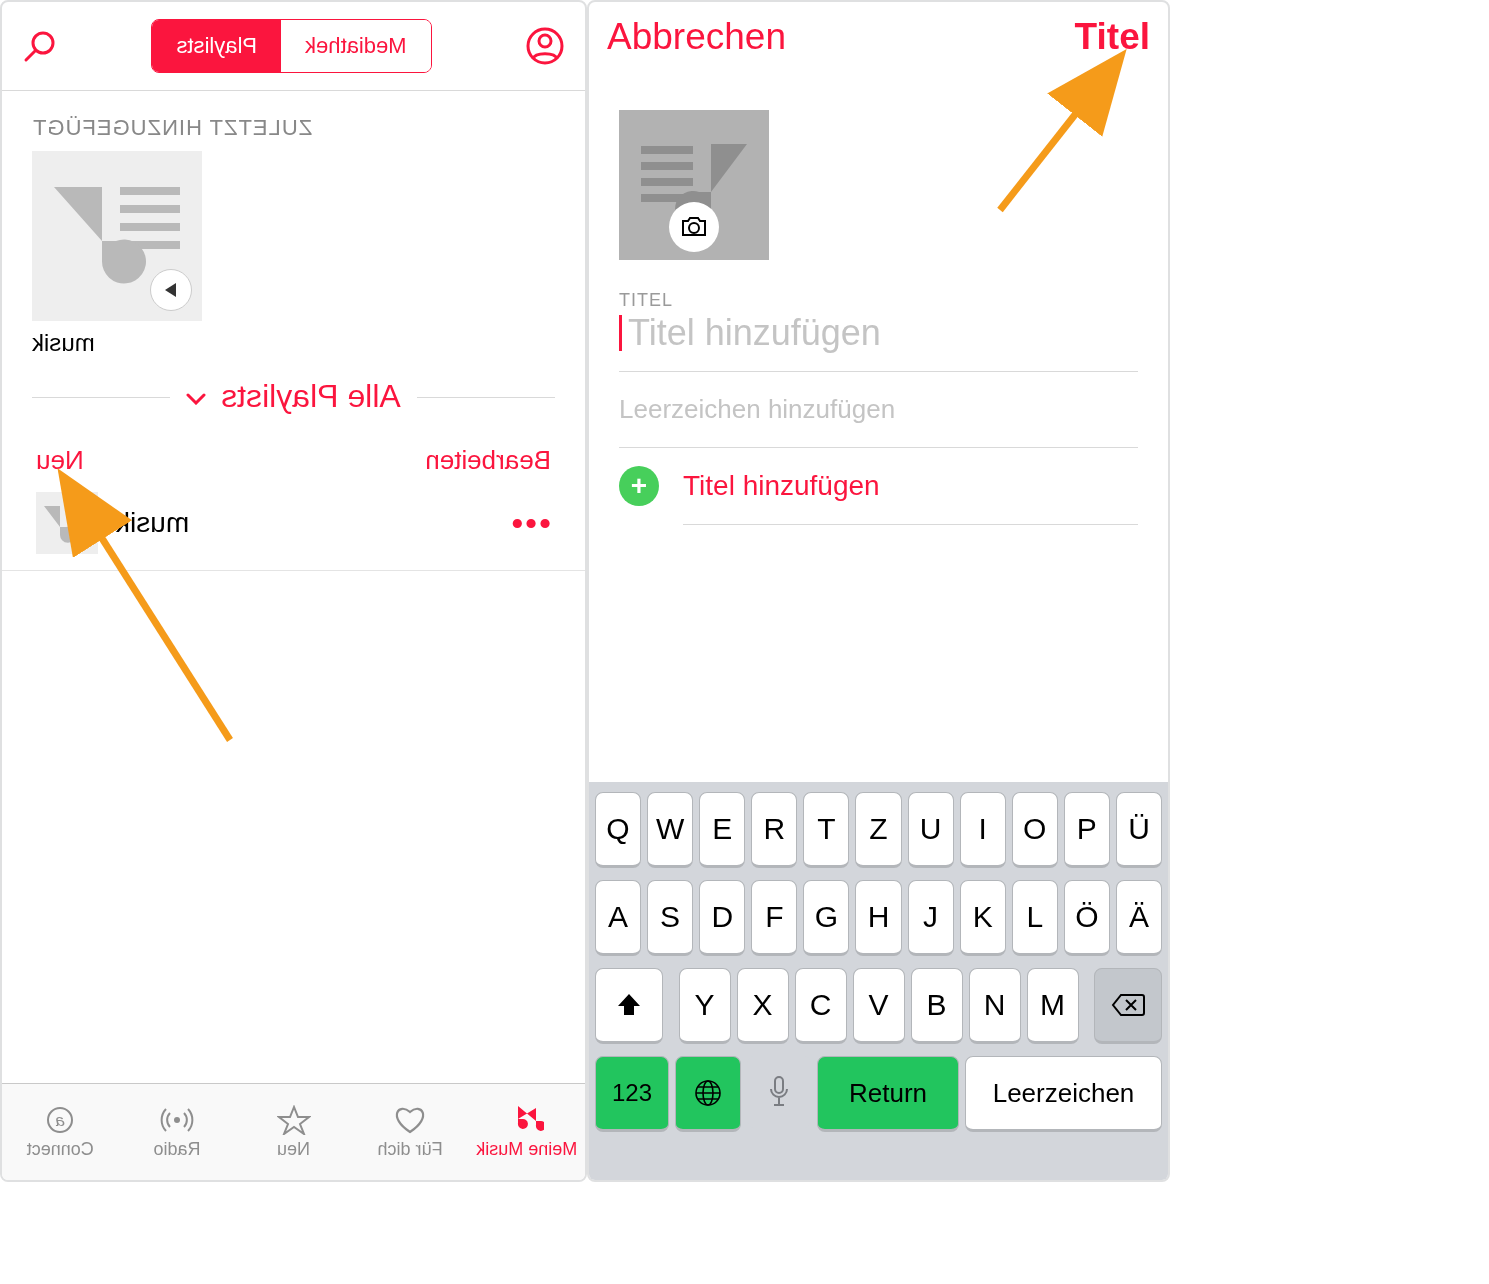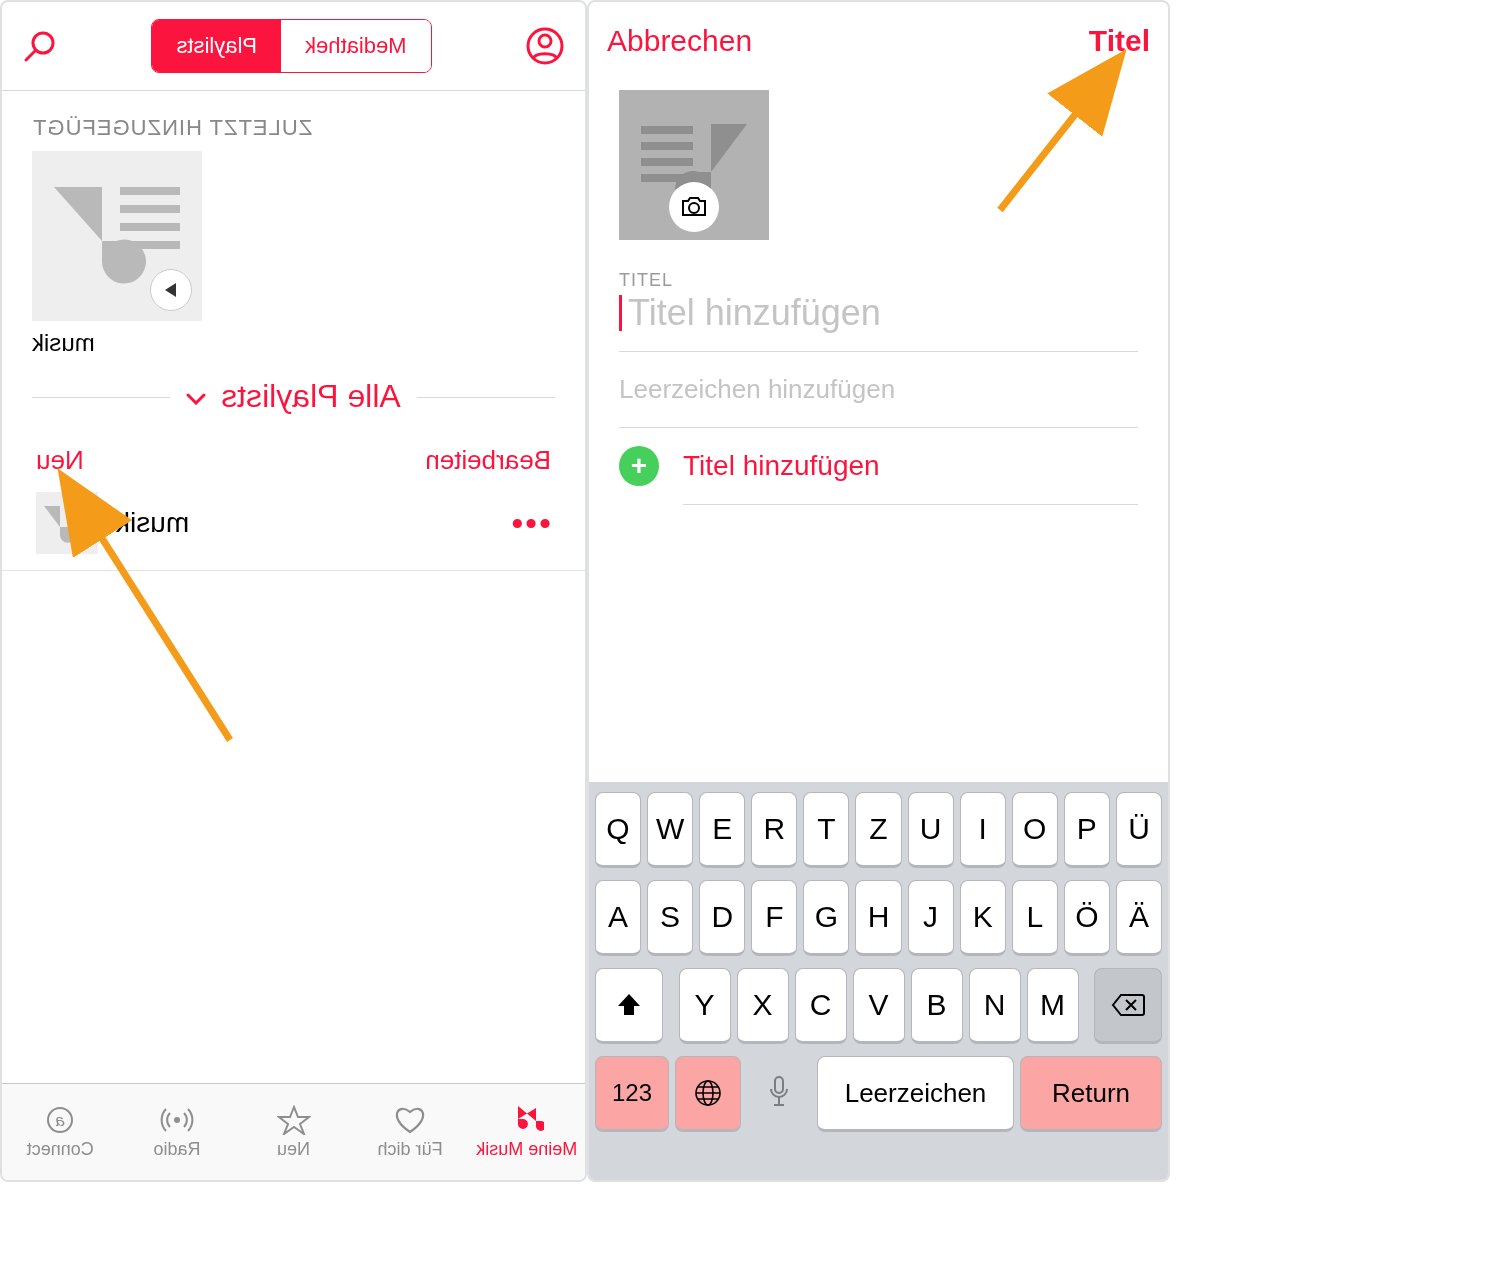--- a/index.html
+++ b/index.html
@@ -20,35 +20,35 @@
   .divLbl{display:flex;align-items:center;justify-content:center;color:#fb153e;font-size:32px;position:relative;top:-20px;}
   .divLbl span.bg{background:#fff;padding:0 16px;}
   .rowActs{display:flex;justify-content:space-between;padding:10px 34px 0 34px;color:#fb153e;font-size:26px;}
   .plRow{display:flex;align-items:center;justify-content:flex-end;padding:16px 34px 16px 34px;border-bottom:1px solid #e4e4e4;}
   .plThumb{width:62px;height:62px;background:#eeeeee;margin-left:18px;}
   .dots{color:#fb153e;font-size:34px;letter-spacing:2px;padding-right:0;}
   .tabbar{position:absolute;bottom:0;left:0;right:0;height:96px;border-top:1px solid #c9c9c9;background:#f9f9f9;display:flex;}
   .tab{flex:1;display:flex;flex-direction:column;align-items:center;justify-content:center;color:#8e8e8e;font-size:18px;gap:4px;}
   .tab.act{color:#fb153e;}
   
-  .navR{height:70px;display:flex;align-items:center;justify-content:space-between;padding:4px 18px;font-size:30px;color:#fb153e;}
+  .navR{height:70px;display:flex;align-items:flex-start;justify-content:space-between;padding:14px 18px;font-size:37px;color:#fb153e;}
   .navR .done{font-weight:700;}
   .editHead{display:flex;padding:10px 30px 20px 30px;gap:30px;align-items:flex-start;flex-direction:column;}
   .art{width:150px;height:150px;background:#b2b2b2;position:relative;flex:none;}
   .camCirc{position:absolute;bottom:8px;left:50%;transform:translateX(-50%);width:50px;height:50px;border-radius:50%;background:#fff;display:flex;align-items:center;justify-content:center;color:#000;}
   .titleLbl{font-size:18px;color:#9a9a9a;letter-spacing:1px;margin-bottom:4px;}
   .titleInput{font-size:36px;color:#c4c4c4;border-left:3px solid #fb153e;padding-left:6px;line-height:1;}
   .sep{height:1px;background:#d9d9d9;margin:0 30px;}
   .descIn{font-size:26px;color:#c4c4c4;padding:22px 30px;}
   .addRow{display:flex;align-items:center;gap:24px;padding:18px 30px;color:#fb153e;font-size:28px;}
   .plusCirc{width:40px;height:40px;border-radius:50%;background:#47cf5b;color:#fff;display:flex;align-items:center;justify-content:center;font-size:28px;font-weight:700;}
   .kbd{position:absolute;bottom:0;left:0;right:0;background:#d3d6db;padding:10px 6px 36px 6px;}
   .krow{display:flex;gap:6px;margin-bottom:12px;justify-content:center;}
   .key{background:#fff;border:1px solid #b3b6ba;border-bottom-width:3px;border-radius:8px;height:72px;display:flex;align-items:center;justify-content:center;font-size:30px;}
-  .key.sys{background:#fca5a5;}
+  .key.sys{background:#22c55e;}
   .row1 .key{flex:1;min-width:0;}
   .row2 .key{flex:1;min-width:0;}
   .row3 .key{width:50px;}
   .row3 .spacer{flex:1;}
   .row3 .shift{width:66px;background:#fff;}
   .row3 .bsp{width:66px;background:#c3c7cc;}
   .row4{padding:0 0;}
   .row4 .k123{width:72px;}
   .row4 .kglobe{width:64px;}
   .row4 .kmic{width:64px;background:#d3d6db;border:none;}
@@ -265,22 +265,22 @@
               <line x1="3" y1="15" x2="27" y2="15" stroke="#000" stroke-width="1.6"></line>
               <path d="M5 9 h20 M5 21 h20" stroke="#000" stroke-width="1.6"></path>
             </svg>
         </div>
         <div class="key kmic">
           <svg width="24" height="34" viewBox="0 0 24 34">
               <rect x="8" y="2" width="8" height="16" rx="4" fill="none" stroke="#7a7d82" stroke-width="2"></rect>
               <path d="M4 14 a8 8 0 0 0 16 0 M12 22 v8 M7 30 h10" fill="none" stroke="#7a7d82" stroke-width="2"></path>
             </svg>
         </div>
+        <div class="key sys kret">Return</div>
         <div class="key kspace">Leerzeichen</div>
-        <div class="key sys kret">Return</div>
       </div>
     </div>
   </div>
 
   <svg class="arrow" style="left:0;top:0;" width="1489" height="1284">
     <defs>
       <marker id="ah" markerWidth="14" markerHeight="14" refX="10" refY="5" orient="auto">
         <path d="M0 0 L12 5 L0 10 Z" fill="#f59b1a"></path>
       </marker>
     </defs>

